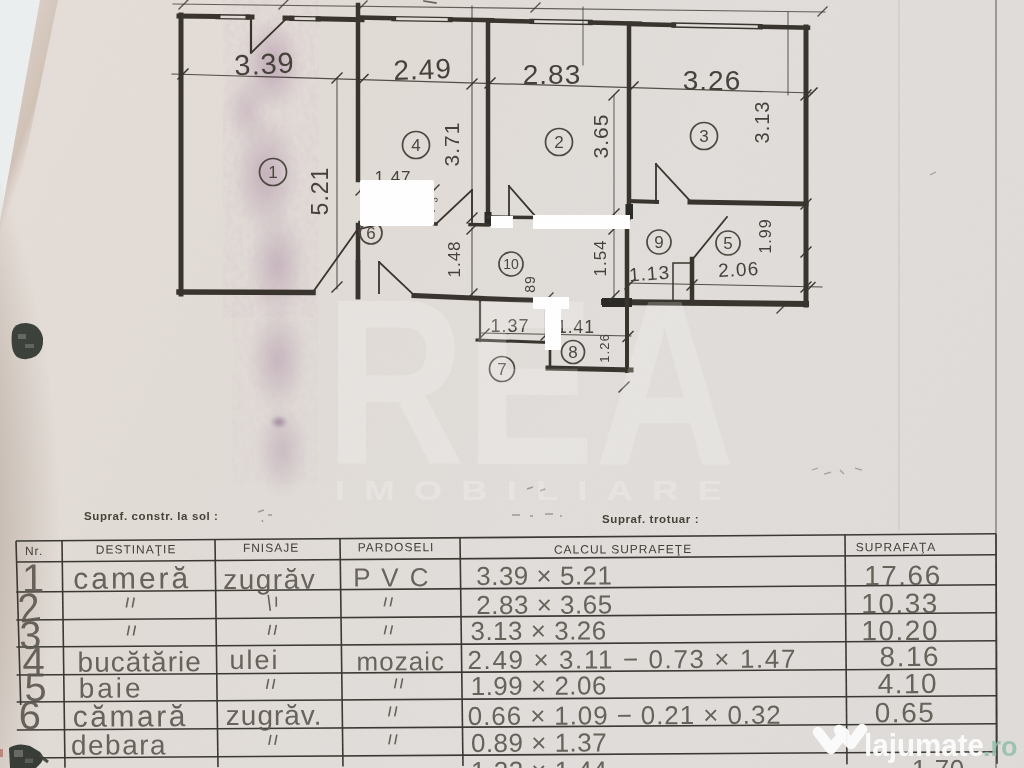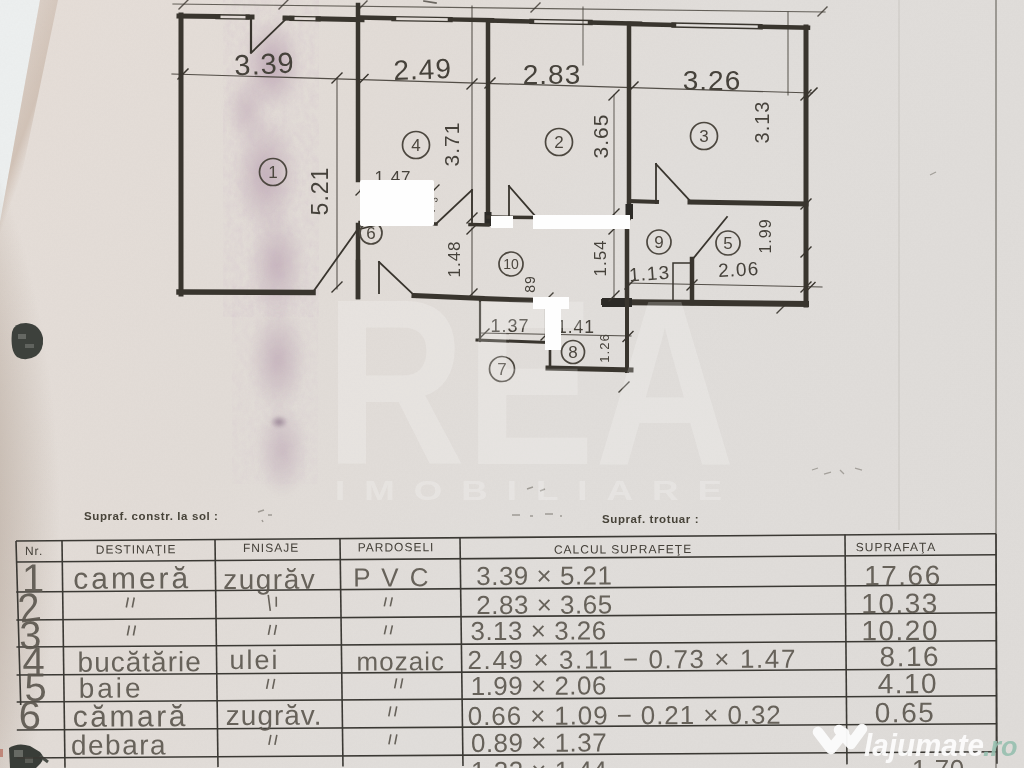--- a/index.html
+++ b/index.html
@@ -418,21 +418,21 @@
 
   <div class="abs" style="left:17px;top:0;width:1024px;height:768px;pointer-events:none;">
     <svg width="1024" height="768" viewBox="0 0 1024 768">
 
       <text x="308" y="464" font-family="Liberation Sans, sans-serif" font-weight="bold" font-size="235" textLength="410" lengthAdjust="spacingAndGlyphs" fill="#ffffff" opacity=".20">REA</text>
 
       <text x="318" y="500" font-family="Liberation Sans, sans-serif" font-weight="bold" font-size="27" textLength="406" lengthAdjust="spacingAndGlyphs" fill="#ffffff" opacity=".22" letter-spacing="14">IMOBILIARE</text>
     </svg>
   </div>
 
-  <div class="abs" style="left:0;top:0;width:1024px;height:768px;pointer-events:none;font-style:italic;">
+  <div class="abs" style="left:0;top:0;width:1024px;height:768px;pointer-events:none;">
     <svg width="1024" height="768" viewBox="0 0 1024 768">
 
       <g stroke="#fcfcfc" stroke-width="10.5" fill="none" stroke-linecap="round" stroke-linejoin="round" opacity=".96">
         <path d="M818,732 L831,749 L844,733"></path>
         <path d="M839,730 L851,744 L862,729"></path>
       </g>
 
       <text x="864" y="756" font-family="Liberation Sans, sans-serif" font-weight="bold" font-size="31" fill="#fcfcfc" opacity=".97" textLength="120" lengthAdjust="spacingAndGlyphs">lajumate</text>
 
       <text x="983" y="756" font-family="Liberation Sans, sans-serif" font-weight="bold" font-size="27" fill="#97c0b0" opacity=".9">.ro</text>

